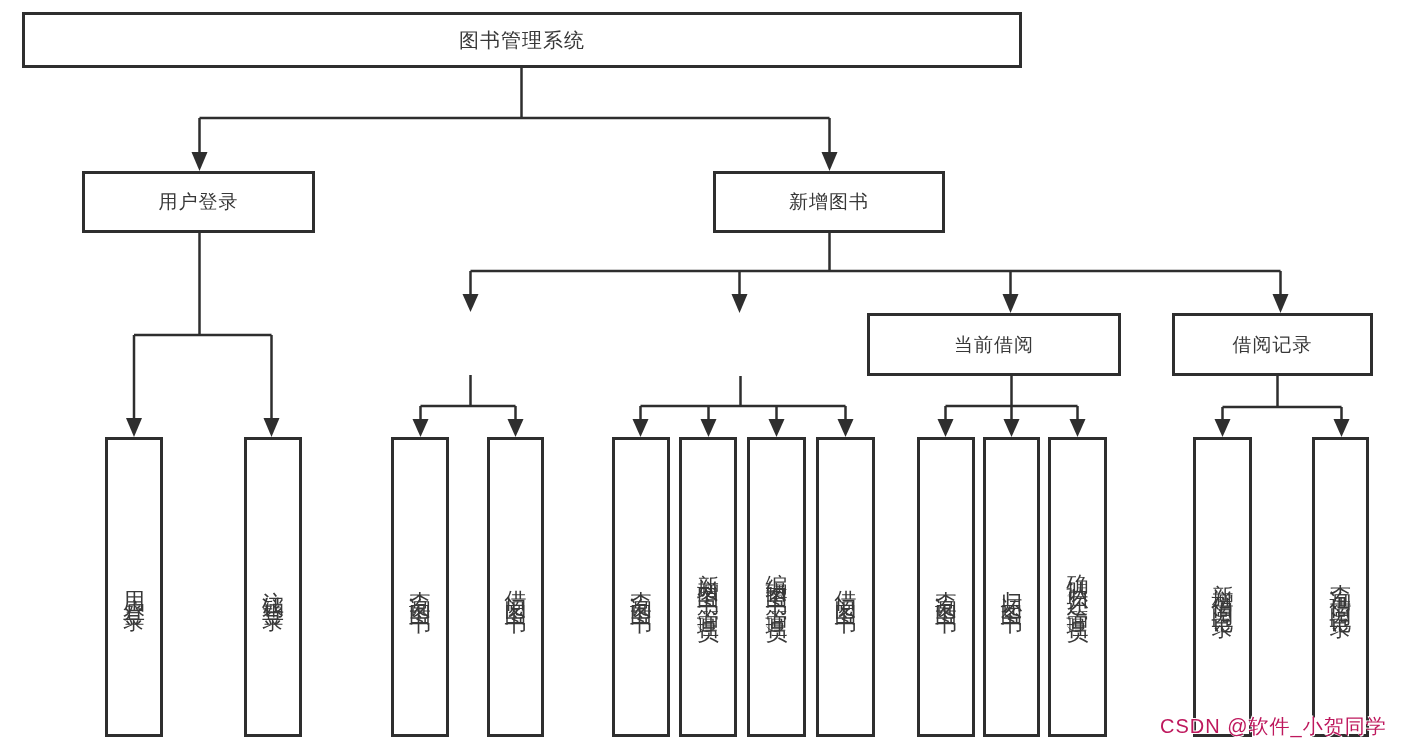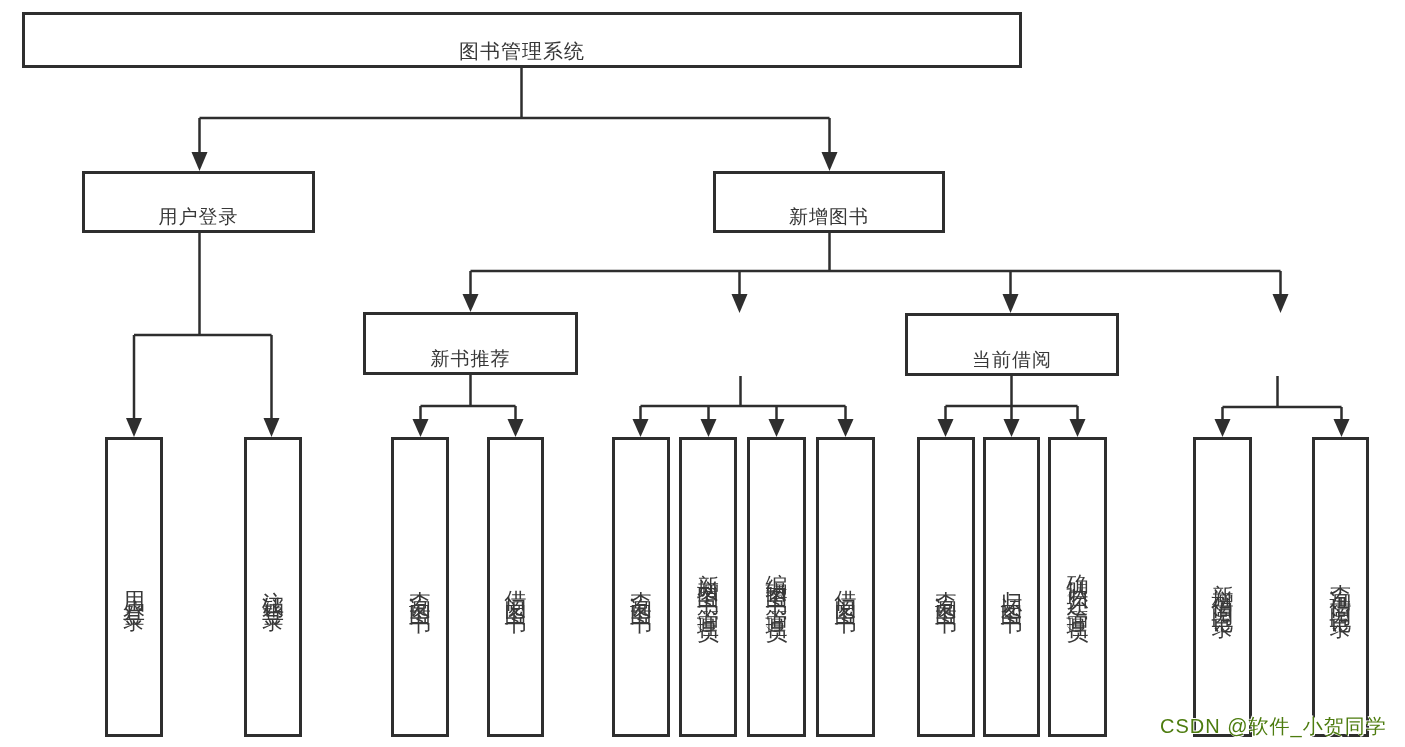--- a/index.html
+++ b/index.html
@@ -16,21 +16,21 @@
     position: absolute;
     left: 0; top: 0;
     width: 1405px; height: 747px;
   }
   .hbox {
     position: absolute;
     box-sizing: border-box;
     border: 3px solid #2e2e2e;
     background: #ffffff;
     display: flex;
-    align-items: flex-end;
+    align-items: center;
     justify-content: center;
   }
   .hlabel {
     font-size: 19px;
     letter-spacing: 1px;
     color: #383838;
     white-space: nowrap;
   }
   .root-label { font-size: 20px; }
   .vbox {
@@ -52,21 +52,21 @@
     line-height: 1;
     color: #383838;
     white-space: nowrap;
   }
   .watermark {
     position: absolute;
     left: 1160px;
     top: 713px;
     font-size: 20px;
     letter-spacing: 1px;
-    color: #4d7c0f;
+    color: #be185d;
     text-shadow: 1px 1px 0 #ffffff, -1px -1px 0 #ffffff;
     white-space: nowrap;
     z-index: 10;
   }
 </style>
 </head>
 <body>
 
 <div id="canvas">
 
@@ -150,25 +150,25 @@
     <span class="hlabel root-label">图书管理系统</span>
   </div>
 
   <div class="hbox" style="left:82px; top:171px; width:233px; height:62px">
     <span class="hlabel">用户登录</span>
   </div>
   <div class="hbox" style="left:713px; top:171px; width:232px; height:62px">
     <span class="hlabel">新增图书</span>
   </div>
 
-  <div class="hbox" style="left:363px; top:312px; width:215px; height:63px">
-    <span class="hlabel">新书推荐</span>
-  </div>
-  <div class="hbox" style="left:905px; top:313px; width:214px; height:63px">
+  <div class="hbox" style="left:867px; top:313px; width:254px; height:63px">
     <span class="hlabel">当前借阅</span>
+  </div>
+  <div class="hbox" style="left:1172px; top:313px; width:201px; height:63px">
+    <span class="hlabel">借阅记录</span>
   </div>
 
   <div class="vbox" style="left:105px; width:58px">
     <span class="vlabel">用户登录</span>
   </div>
   <div class="vbox" style="left:244px; width:58px">
     <span class="vlabel">注销登录</span>
   </div>
 
   <div class="vbox" style="left:391px; width:58px">

